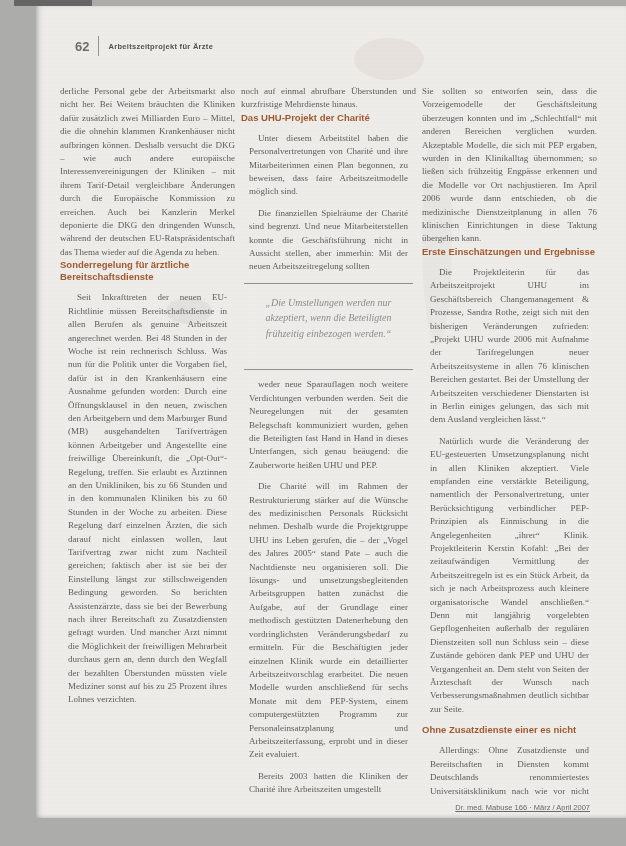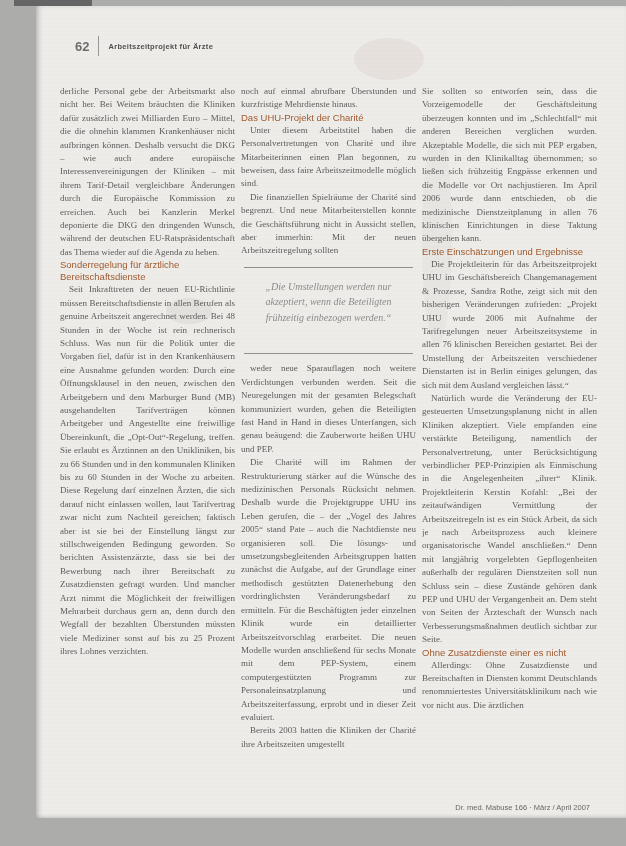--- a/index.html
+++ b/index.html
@@ -20,29 +20,29 @@
           filter:blur(.25px);}
   .pagenum{font:bold 13px "Liberation Sans",sans-serif;color:#6c6c6c;}
   .head-divider{width:1px;height:20px;background:#949494;}
   .running-head{font:bold 7.5px "Liberation Sans",sans-serif;color:#4f4f4f;letter-spacing:.3px;}
 
   .columns{position:absolute;left:24px;top:79px;width:537px;height:714px;display:flex;gap:6px;
            overflow:hidden;}
   .col{width:175px;height:100%;overflow:hidden;text-align:justify;font-size:9px;line-height:13.4px;
        color:#5b5b5b;filter:blur(.32px);}
   .col p{margin:0;}
-  p.para{text-indent:9px;margin:0;}
+  p.para{text-indent:9px;margin:8px;}
   p.cont{text-indent:0;margin:0;}
-  .subhead{font-family:"Liberation Sans",sans-serif;font-weight:normal;font-size:9.5px;line-height:12px;
+  .subhead{font-family:"Liberation Sans",sans-serif;font-weight:bold;font-size:9.5px;line-height:12px;
            color:var(--heading-color,#a0592d);margin:11px 0 5px;text-align:left;text-indent:0;}
   .quote-block{margin:9px 3px 8px;padding:11px 2px 28px;border-top:1px solid #8f8f8f;
            border-bottom:1px solid #8f8f8f;text-align:center;font-style:italic;font-size:10px;
            line-height:15.5px;color:#8b8b8b;}
   .footer{position:absolute;right:36px;bottom:6px;font:7.5px "Liberation Sans",sans-serif;
-          color:#676767;filter:blur(.25px);}
+          color:#676767;filter:blur(.25px);text-decoration:underline;}
 </style>
 </head>
 <body>
 
 <div class="canvas">
   <div class="mark-top"></div>
 
   <div class="page">
     <div class="smudge s1"></div>
 

